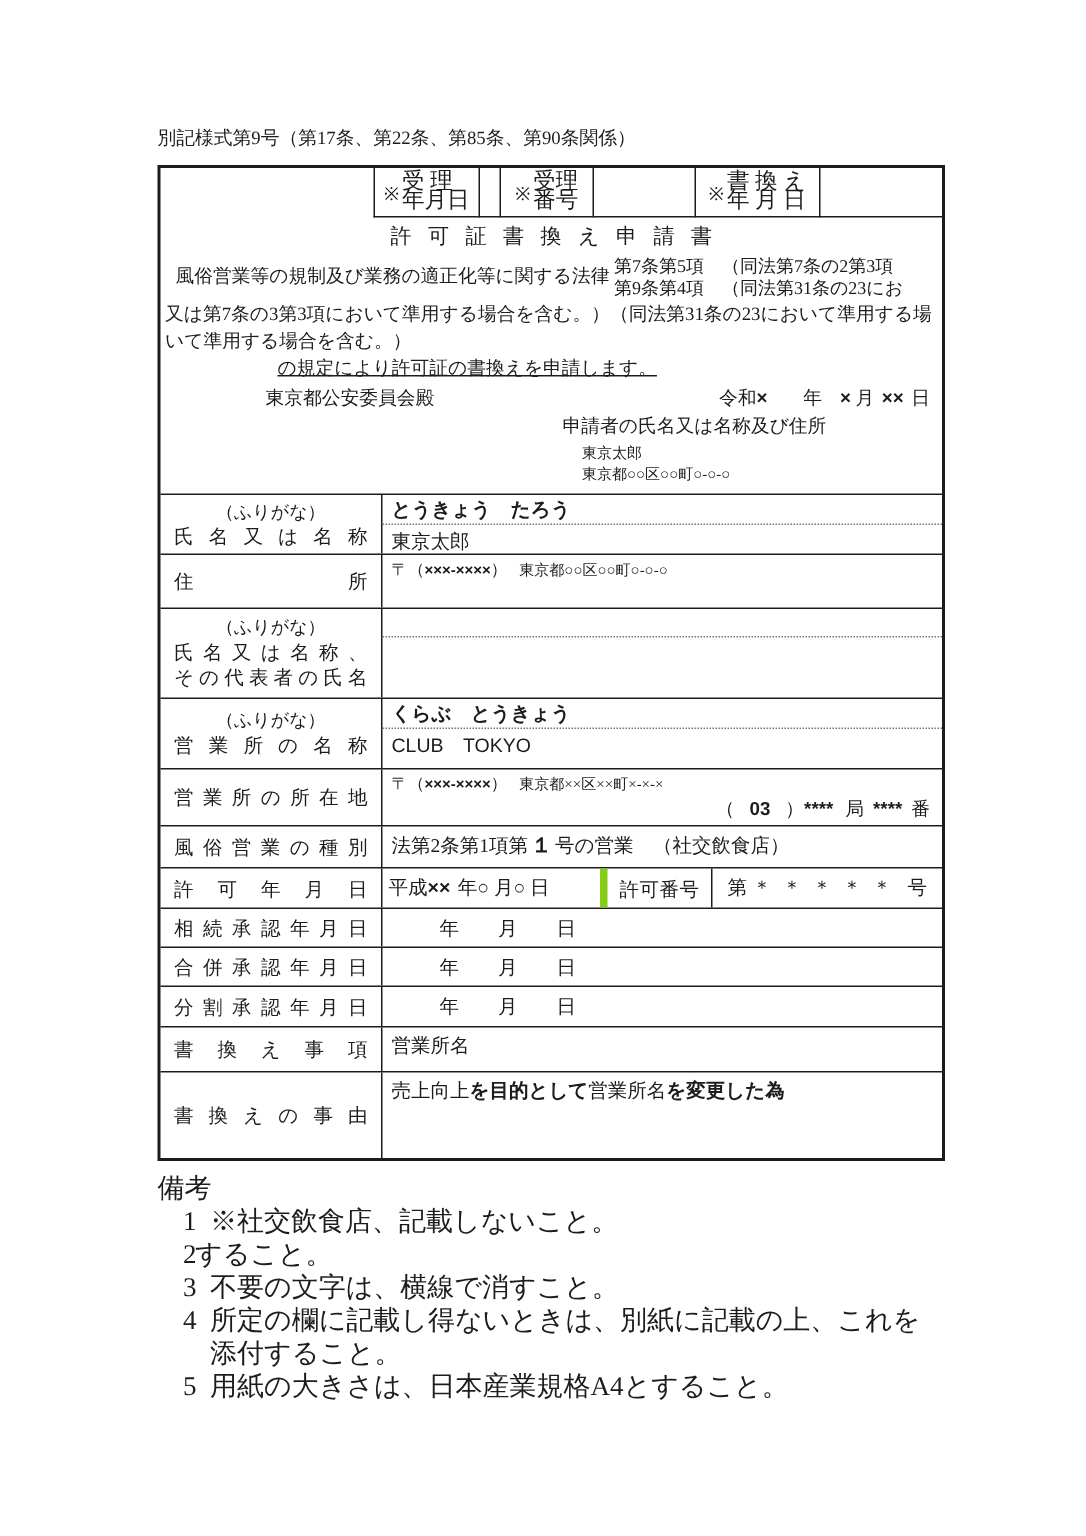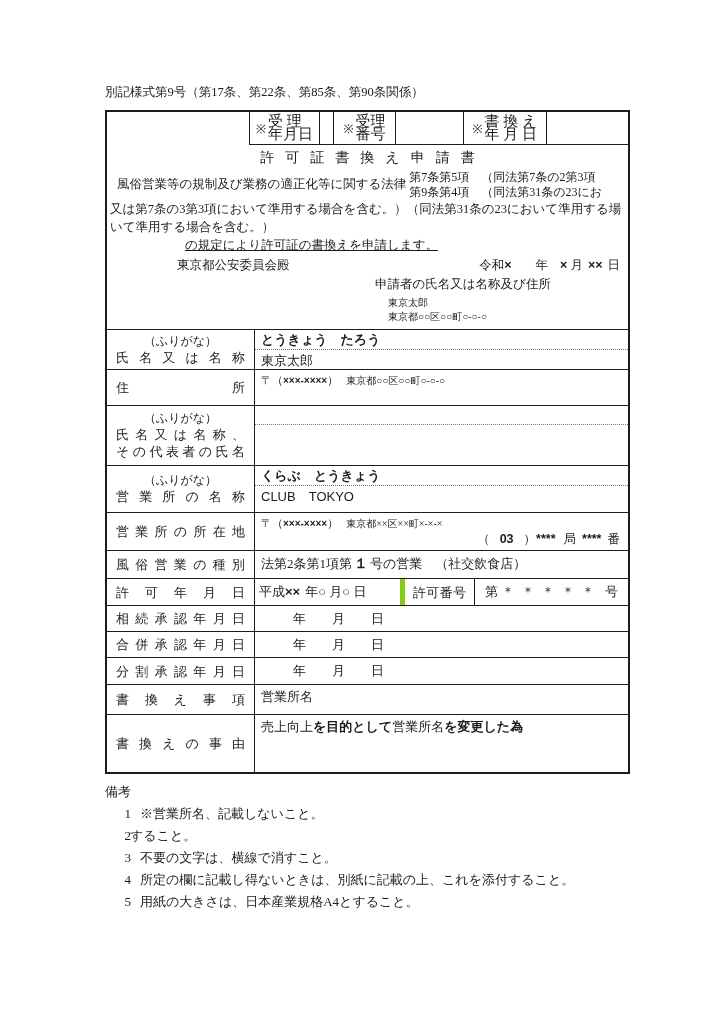--- a/index.html
+++ b/index.html
@@ -69,21 +69,21 @@
   .permit-date { width:150px; border-right:5px solid #84cc16; padding:4px 4px 0; white-space:nowrap; }
   .permit-rest { margin-left:5px; }
   .permit-no-lab { width:70px; border-right:1px solid #1c1c1c; display:flex;
                    flex-direction:column; justify-content:center; padding:0 8px; }
   .permit-no-val { flex:1; display:flex; justify-content:space-between; padding:4px 10px 0; }
   .stars { letter-spacing:7px; }
   .ymd { padding:4px 0 0 38px; }
   .topline { padding:3px 6px 0; }
 
   
-  .notes { margin-top:7px; font-size:13px; line-height:22px; width:525px; }
+  .notes { margin-top:7px; font-size:18px; line-height:22px; width:525px; }
   .note-item { display:flex; }
   .note-no { margin-left:12px; width:14px; text-align:right; flex:none; }
   .note-text { margin-left:9px; }
   .note-cont { margin-left:-10px; }
 </style>
 </head>
 <body>
 
 <div class="sheet">
   <div class="content">
@@ -277,21 +277,21 @@
         </div>
       </div>
 
     </div>
 
     <div class="notes">
       <div>備考</div>
       <div class="note-item">
         <span class="note-no">1</span>
         <div class="note-text">
-            <div>※営業所名、記載しないこと。</div>
+            <div>※社交飲食店、記載しないこと。</div>
           </div>
       </div>
       <div class="note-item">
         <span class="note-no">2</span>
         <div class="note-text">
           <div class="note-cont">すること。</div>
         </div>
       </div>
       <div class="note-item">
         <span class="note-no">3</span>

